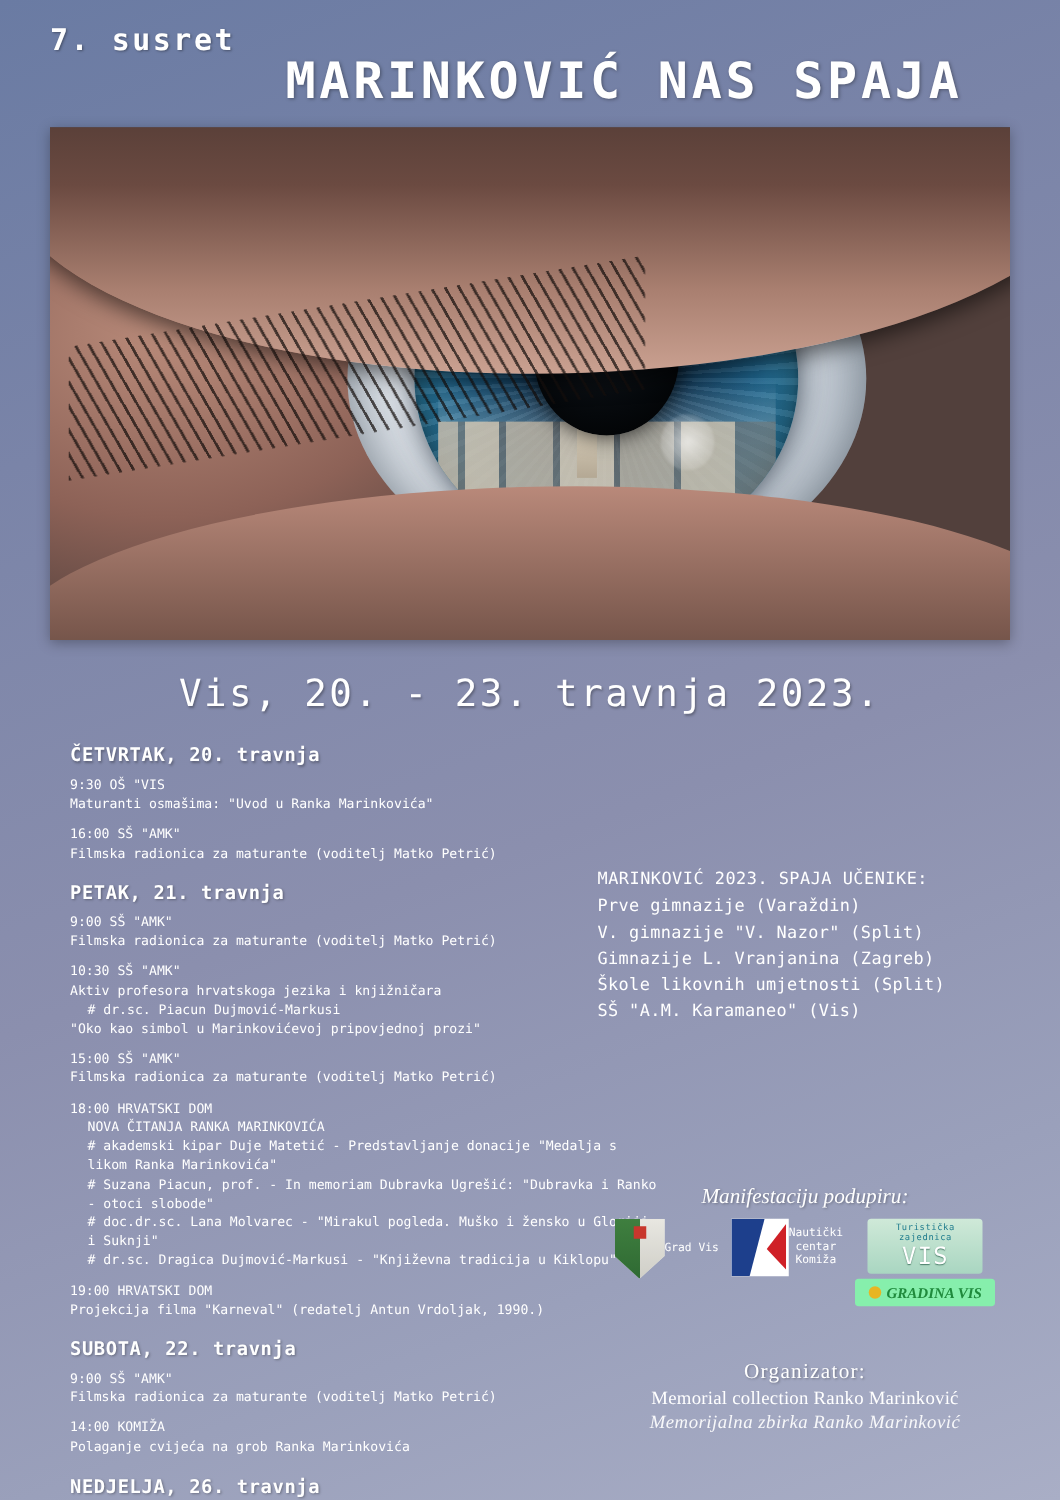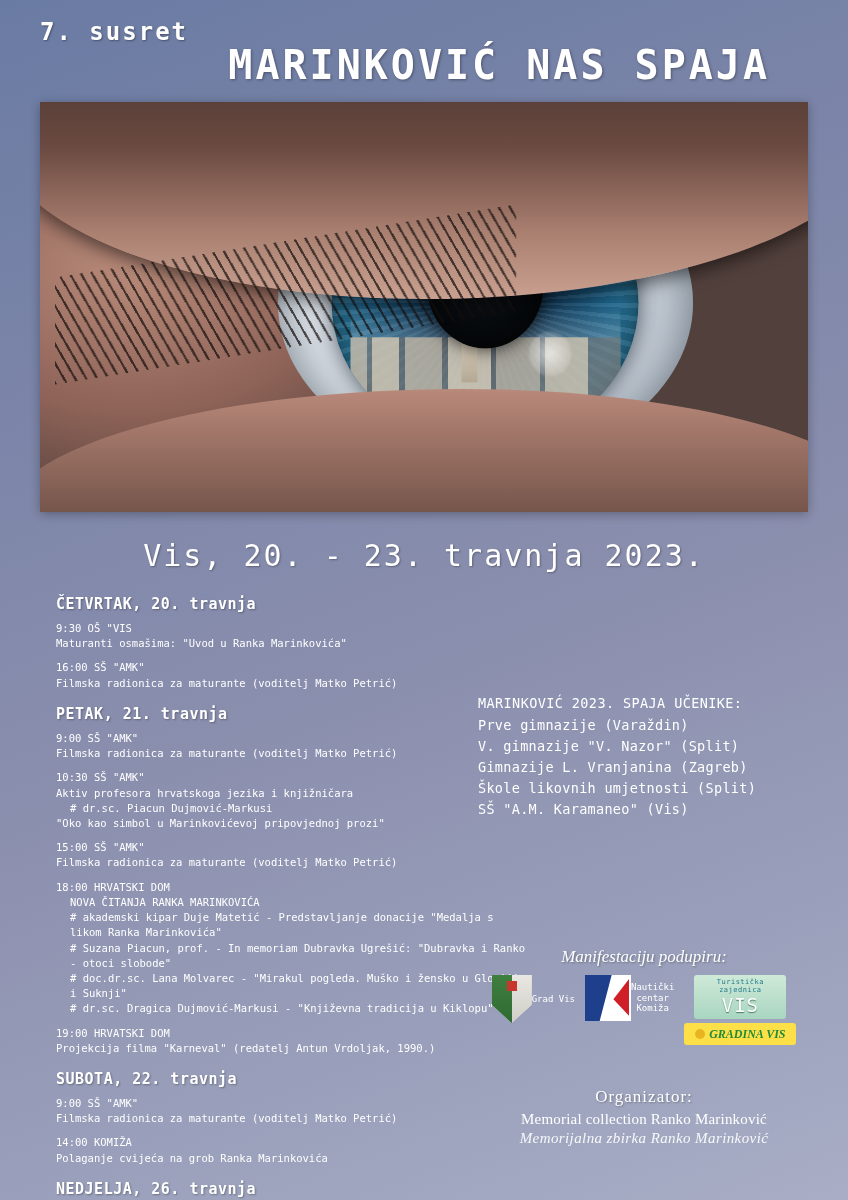--- a/index.html
+++ b/index.html
@@ -348,21 +348,21 @@
   .vis-logo .vis {
     font-size: 19px;
     font-weight: normal;
     letter-spacing: 1px;
     color: #ffffff;
     text-shadow: 0 1px 1px rgba(0,60,40,0.6);
   }
   .gradina-logo {
     width: 112px;
     height: 22px;
-    background: #fde047;
+    background: #86efac;
     border-radius: 3px;
     display: flex;
     align-items: center;
     justify-content: center;
     gap: 4px;
     margin-top: 4px;
   }
   .gradina-logo .g-txt {
     font-family: "Liberation Serif", serif;
     font-style: italic;

